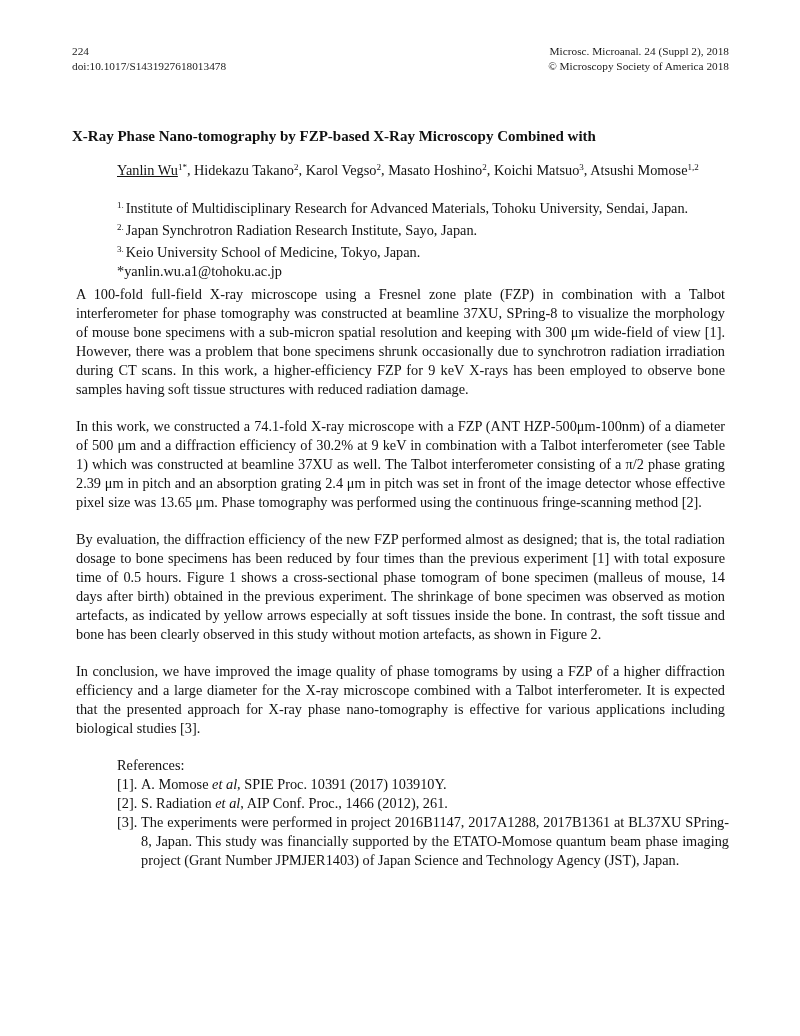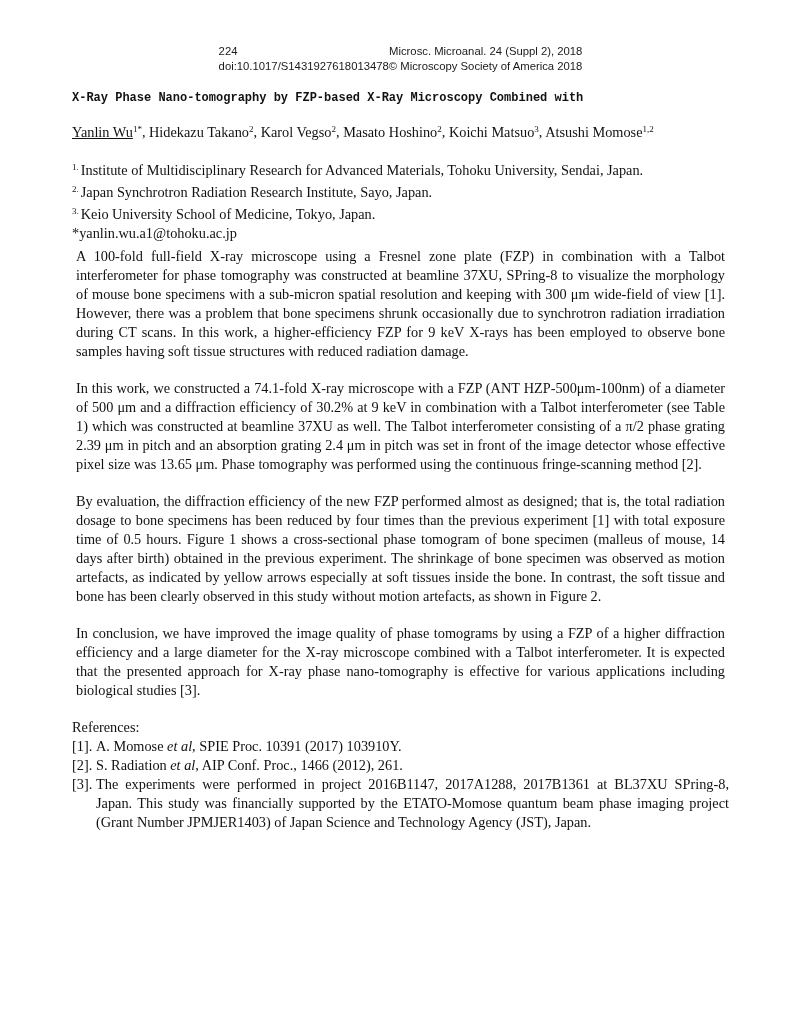--- a/index.html
+++ b/index.html
@@ -1,21 +1,21 @@
 <!DOCTYPE html>
 <html><head>
 <meta charset="utf-8">
 <style>
   html, body { margin: 0; padding: 0; background: #ffffff; }
   body { width: 800px; height: 1036px; position: relative; overflow: hidden; color: #111; }
   .page { position: absolute; left: 72px; top: 44px; width: 657px; }
-  .hdr { font-family: Liberation Sans, sans-serif; font-size: 11.3px; line-height: 15px; display: flex; justify-content: center; color: #1a1a1a; }
+  .hdr { font-family: Liberation Serif, serif; font-size: 11.3px; line-height: 15px; display: flex; justify-content: space-between; color: #1a1a1a; }
   .hdr .col-r { text-align: right; }
-  .title { font-family: Liberation Mono, monospace; font-weight: bold; font-size: 12px; line-height: 21px; margin-top: 14px; }
-  .serif { font-family: "Liberation Serif", serif; font-size: 14.3px; line-height: 19px; }
+  .title { font-family: Liberation Serif, serif; font-weight: bold; font-size: 15px; line-height: 21px; margin-top: 52px; }
+  .serif { font-family: "Liberation Serif", serif; font-size: 14.3px; line-height: 19px; margin-left: 45px; }
   .authors { margin-top: 14px; }
   .authors .u { text-decoration: underline; }
   sup { font-size: 9px; line-height: 0; vertical-align: 5px; }
   .affils { margin-top: 16px; }
   .affil-num { font-size: 9px; vertical-align: 5px; margin-right: 2px; }
   p.body { text-align: justify; margin: 4px; }
   .p1 { margin-top: 19px; }
   .pgap { margin-top: 18px !important; }
   .refs { margin-top: 18px; }
   .ref { display: flex; }

